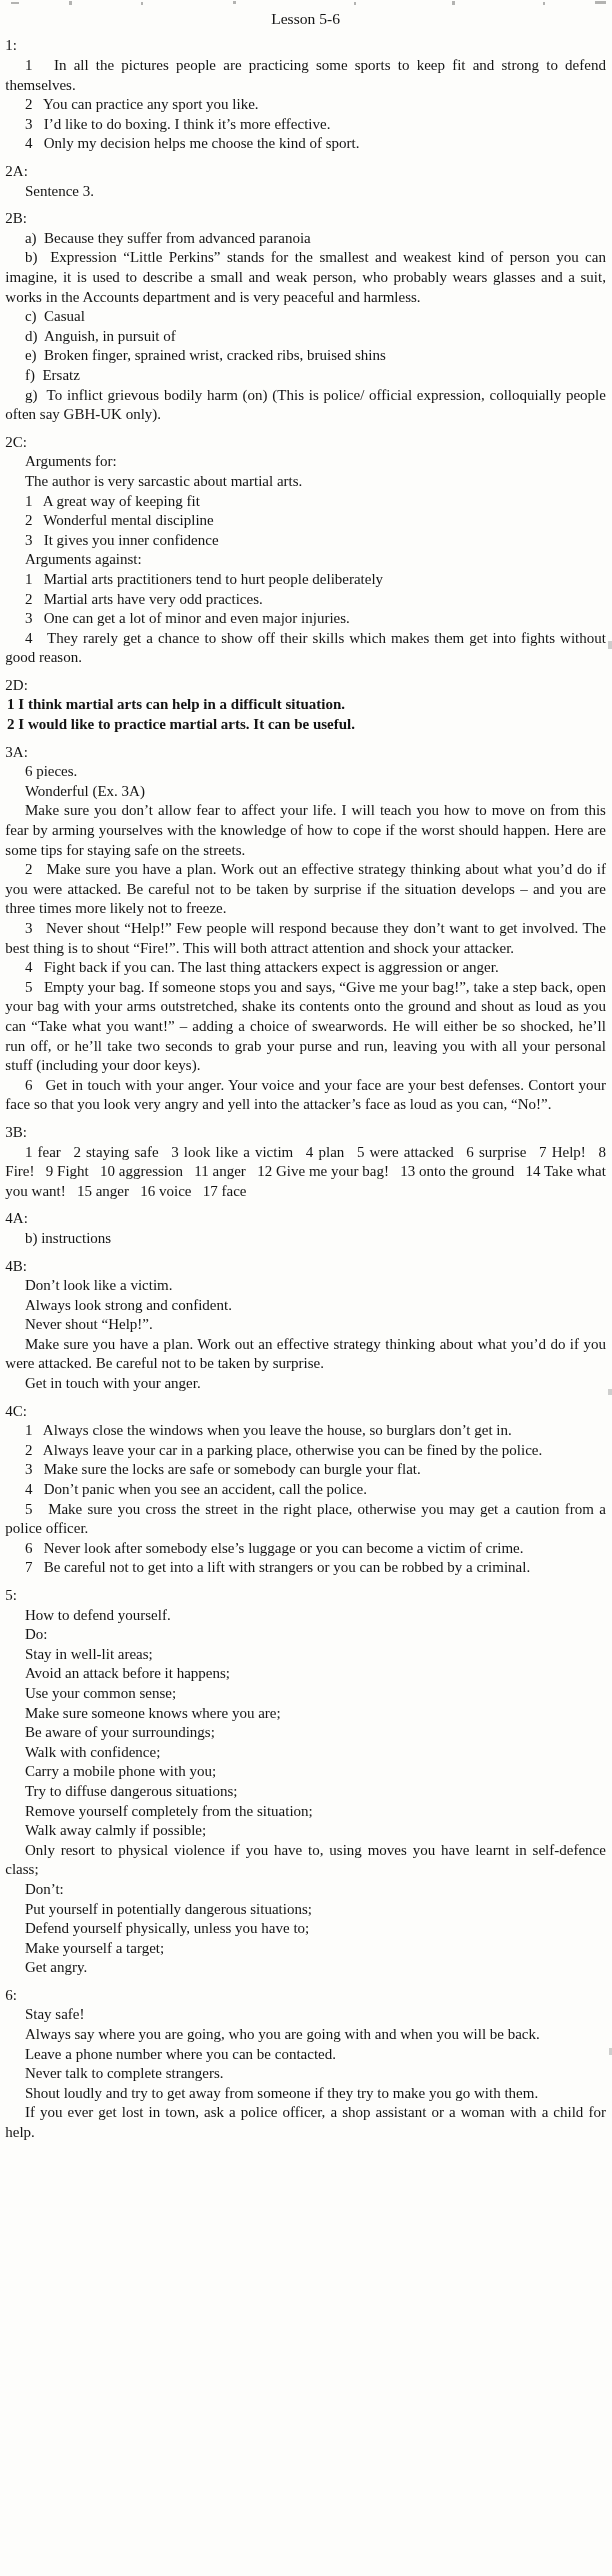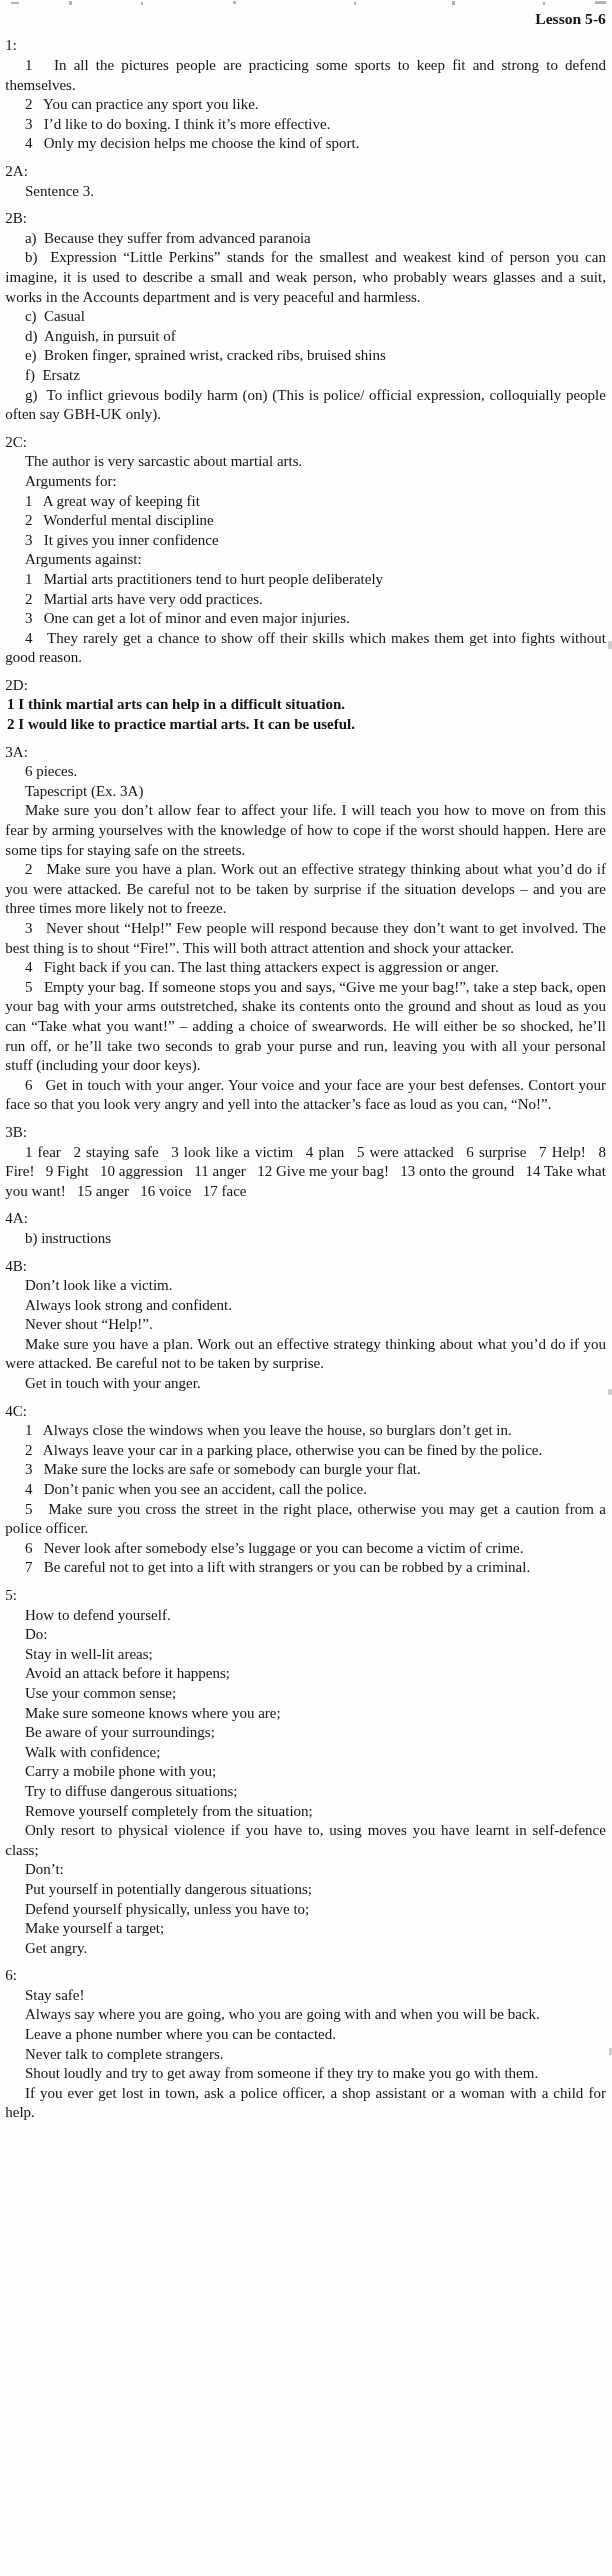--- a/index.html
+++ b/index.html
@@ -15,22 +15,22 @@
     padding: 5.3px 7.1px 12.5px 5.3px;
     background: #fdfdfb;
     color: #141414;
     font-family: "Liberation Serif", "DejaVu Serif", serif;
     font-size: 15px;
     line-height: 19.6px;
     overflow: hidden;
   }
   .title {
     font-size: 15.6px;
-    font-weight: 700;
-    text-align: right;
+    font-weight: 400;
+    text-align: center;
     margin: 3.6px 0 5.3px 0;
   }
   .section { margin-top: 8px; }
   .section-label { text-indent: 0; }
   .para {
     margin: 0;
     text-indent: 19.6px;
     text-align: justify;
   }
   .para.no-indent { text-indent: 1.8px; font-weight: bold; }
@@ -78,40 +78,40 @@
         <p class="para">a)&nbsp; Because they suffer from advanced paranoia</p>
         <p class="para">b)&nbsp; Expression “Little Perkins” stands for the smallest and weakest kind of person you can imagine, it is used to describe a small and weak person, who probably wears glasses and a suit, works in the Accounts department and is very peaceful and harmless.</p>
         <p class="para">c)&nbsp; Casual</p>
         <p class="para">d)&nbsp; Anguish, in pursuit of</p>
         <p class="para">e)&nbsp; Broken finger, sprained wrist, cracked ribs, bruised shins</p>
         <p class="para">f)&nbsp; Ersatz</p>
         <p class="para">g)&nbsp; To inflict grievous bodily harm (on) (This is police/ official expression, colloquially people often say GBH-UK only).</p>
       </section>
       <section class="section">
         <div class="section-label">2C:</div>
+        <p class="para">Arguments for:</p>
         <p class="para">The author is very sarcastic about martial arts.</p>
-        <p class="para">Arguments for:</p>
         <p class="para">1&nbsp;&nbsp; A great way of keeping fit</p>
         <p class="para">2&nbsp;&nbsp; Wonderful mental discipline</p>
         <p class="para">3&nbsp;&nbsp; It gives you inner confidence</p>
         <p class="para">Arguments against:</p>
         <p class="para">1&nbsp;&nbsp; Martial arts practitioners tend to hurt people deliberately</p>
         <p class="para">2&nbsp;&nbsp; Martial arts have very odd practices.</p>
         <p class="para">3&nbsp;&nbsp; One can get a lot of minor and even major injuries.</p>
         <p class="para">4&nbsp;&nbsp; They rarely get a chance to show off their skills which makes them get into fights without good reason.</p>
       </section>
       <section class="section">
         <div class="section-label">2D:</div>
         <p class="para no-indent">1 I think martial arts can help in a difficult situation.</p>
         <p class="para no-indent">2 I would like to practice martial arts. It can be useful.</p>
       </section>
       <section class="section">
         <div class="section-label">3A:</div>
         <p class="para">6 pieces.</p>
-        <p class="para">Tapescript (Ex. 3A)</p>
+        <p class="para">Wonderful (Ex. 3A)</p>
         <p class="para">Make sure you don’t allow fear to affect your life. I will teach you how to move on from this fear by arming yourselves with the knowledge of how to cope if the worst should happen. Here are some tips for staying safe on the streets.</p>
         <p class="para">2&nbsp;&nbsp; Make sure you have a plan. Work out an effective strategy thinking about what you’d do if you were attacked. Be careful not to be taken by surprise if the situation develops – and you are three times more likely not to freeze.</p>
         <p class="para">3&nbsp;&nbsp; Never shout “Help!” Few people will respond because they don’t want to get involved. The best thing is to shout “Fire!”. This will both attract attention and shock your attacker.</p>
         <p class="para">4&nbsp;&nbsp; Fight back if you can. The last thing attackers expect is aggression or anger.</p>
         <p class="para">5&nbsp;&nbsp; Empty your bag. If someone stops you and says, “Give me your bag!”, take a step back, open your bag with your arms outstretched, shake its contents onto the ground and shout as loud as you can “Take what you want!” – adding a choice of swearwords. He will either be so shocked, he’ll run off, or he’ll take two seconds to grab your purse and run, leaving you with all your personal stuff (including your door keys).</p>
         <p class="para">6&nbsp;&nbsp; Get in touch with your anger. Your voice and your face are your best defenses. Contort your face so that you look very angry and yell into the attacker’s face as loud as you can, “No!”.</p>
       </section>
       <section class="section">
         <div class="section-label">3B:</div>
         <p class="para">1 fear  2 staying safe  3 look like a victim  4 plan  5 were attacked  6 surprise  7 Help!  8 Fire!  9 Fight  10 aggression  11 anger  12 Give me your bag!  13 onto the ground  14 Take what you want!  15 anger  16 voice  17 face</p>
@@ -144,20 +144,21 @@
         <p class="para">Do:</p>
         <p class="para">Stay in well-lit areas;</p>
         <p class="para">Avoid an attack before it happens;</p>
         <p class="para">Use your common sense;</p>
         <p class="para">Make sure someone knows where you are;</p>
         <p class="para">Be aware of your surroundings;</p>
         <p class="para">Walk with confidence;</p>
         <p class="para">Carry a mobile phone with you;</p>
         <p class="para">Try to diffuse dangerous situations;</p>
         <p class="para">Remove yourself completely from the situation;</p>
+        <p class="para">Walk away calmly if possible;</p>
         <p class="para">Only resort to physical violence if you have to, using moves you have learnt in self-defence class;</p>
         <p class="para">Don’t:</p>
         <p class="para">Put yourself in potentially dangerous situations;</p>
         <p class="para">Defend yourself physically, unless you have to;</p>
         <p class="para">Make yourself a target;</p>
         <p class="para">Get angry.</p>
       </section>
       <section class="section">
         <div class="section-label">6:</div>
         <p class="para">Stay safe!</p>

